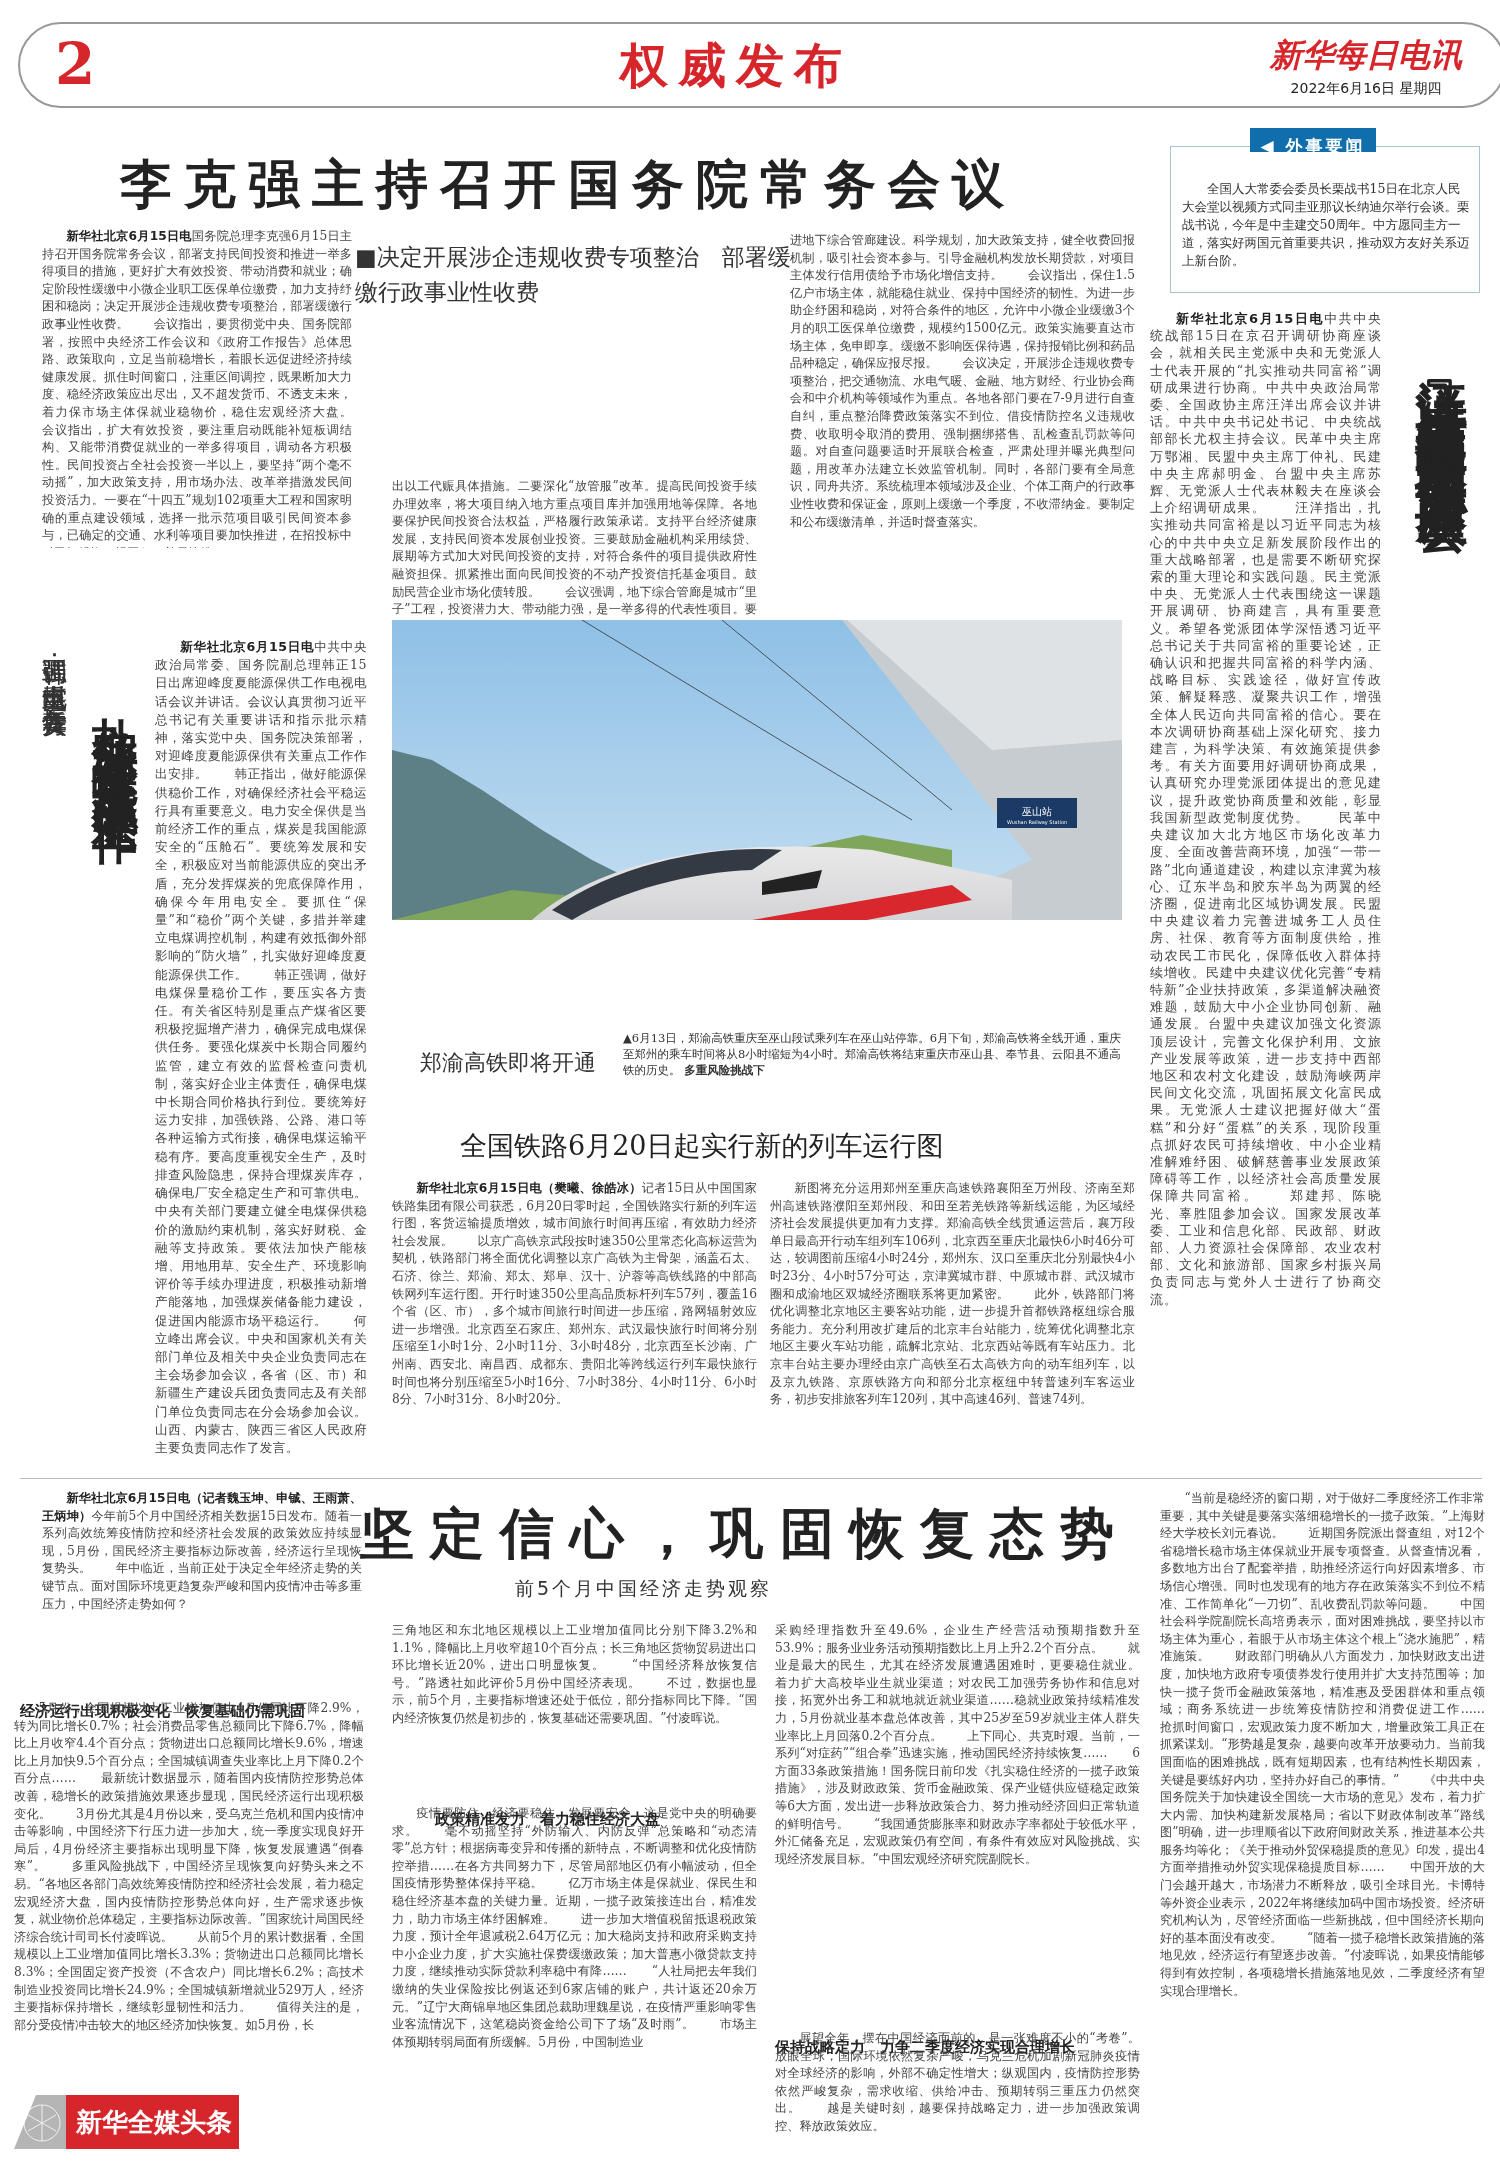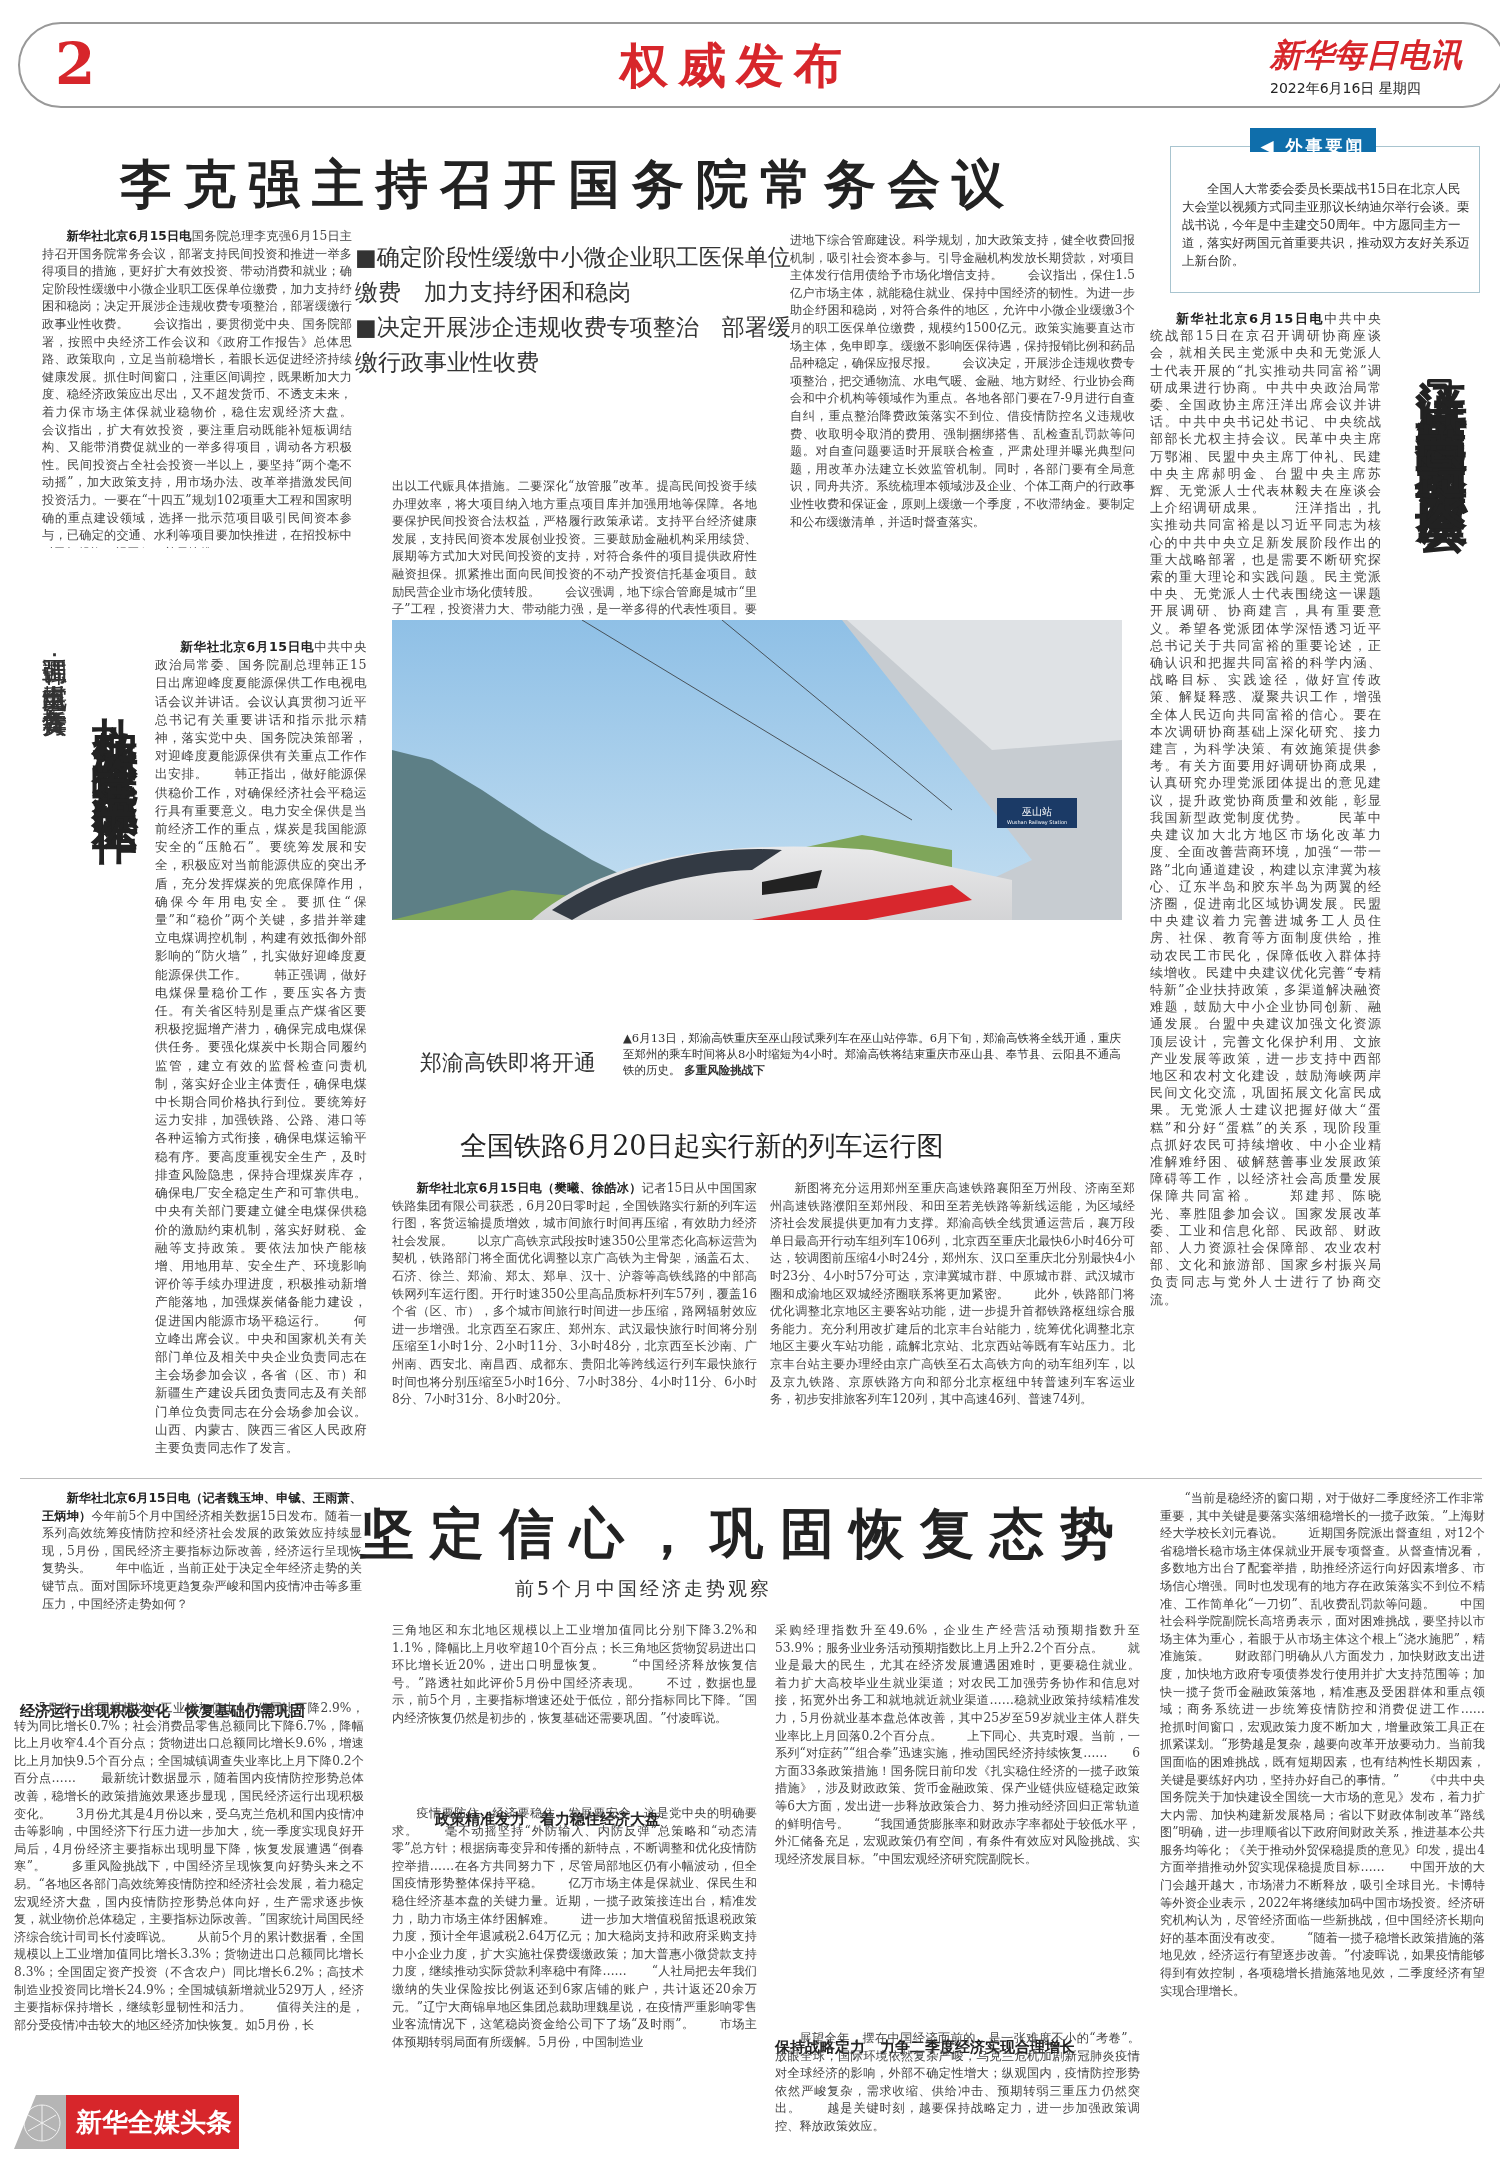--- a/index.html
+++ b/index.html
@@ -1,21 +1,21 @@
 <!DOCTYPE html>
 <html><head>
 <meta charset="utf-8">
 <style>
   * { box-sizing: border-box; margin: 0; padding: 0; }
   body { width: 1500px; height: 2169px; background: #fff; font-family: "DejaVu Serif", serif; color: #333; overflow: hidden; position: relative; }
   .abs { position: absolute; }
   .masthead { left: 18px; top: 22px; width: 1488px; height: 86px; border: 2px solid #999; border-radius: 55px; }
   .page-num { left: 55px; top: 30px; font-family: "DejaVu Serif", serif; font-size: 58px; font-weight: bold; color: #d7262b; }
   .section-title { left: 620px; top: 34px; font-size: 48px; font-weight: bold; color: #d7262b; letter-spacing: 10px; }
-  .brand { right: 38px; top: 34px; text-align: left; }
+  .brand { right: 38px; top: 34px; text-align: center; }
   .brand-name { font-size: 32px; color: #d7262b; font-weight: bold; font-style: italic; }
   .brand-date { font-family: "DejaVu Sans", sans-serif; font-size: 14px; color: #222; margin-top: 2px; }
   .col { font-size: 12.2px; line-height: 17.6px; color: #444; text-align: justify; }
   .col p { text-indent: 2em; }
   .dateline { font-family: "DejaVu Sans", sans-serif; font-weight: bold; color: #222; }
   .h1 { font-size: 50px; font-weight: bold; color: #222; letter-spacing: 8px; }
   .subheads { font-family: "DejaVu Sans", sans-serif; font-size: 23px; line-height: 35px; color: #333; }
   .vert { writing-mode: vertical-rl; font-weight: bold; color: #222; }
   .waishi-box { left: 1170px; top: 146px; width: 310px; height: 147px; border: 1px solid #a8c4cf; }
   .waishi-tag { left: 1250px; top: 128px; width: 126px; height: 24px; background: #0f6eab; color: #fff; font-family: "DejaVu Sans", sans-serif; font-size: 17px; font-weight: bold; text-align: center; line-height: 36px; letter-spacing: 3px; }
@@ -37,21 +37,20 @@
 <div class="abs page-num">2</div>
 <div class="abs section-title">权威发布</div>
 <div class="abs brand">
   <div class="brand-name">新华每日电讯</div>
   <div class="brand-date">2022年6月16日 星期四</div>
 </div>
 
 <div class="abs h1" style="left:120px; top:150px; font-size:52px; letter-spacing:12px;">李克强主持召开国务院常务会议</div>
 
 <div class="abs subheads" style="left:355px; top:240px; width:455px;">
-  <div>■确定阶段性缓缴中小微企业职工医保单位缴费　加力支持纾困和稳岗</div>
   <div>■决定开展涉企违规收费专项整治　部署缓缴行政事业性收费</div>
 </div>
 
 <div class="abs col" style="left:42px; top:228px; width:310px; height:320px; overflow:hidden;">
   <p><span class="dateline">新华社北京6月15日电</span><span>国务院总理李克强6月15日主持召开国务院常务会议，部署支持民间投资和推进一举多得项目的措施，更好扩大有效投资、带动消费和就业；确定阶段性缓缴中小微企业职工医保单位缴费，加力支持纾困和稳岗；决定开展涉企违规收费专项整治，部署缓缴行政事业性收费。　　会议指出，要贯彻党中央、国务院部署，按照中央经济工作会议和《政府工作报告》总体思路、政策取向，立足当前稳增长，着眼长远促进经济持续健康发展。抓住时间窗口，注重区间调控，既果断加大力度、稳经济政策应出尽出，又不超发货币、不透支未来，着力保市场主体保就业稳物价，稳住宏观经济大盘。　　会议指出，扩大有效投资，要注重启动既能补短板调结构、又能带消费促就业的一举多得项目，调动各方积极性。民间投资占全社会投资一半以上，要坚持“两个毫不动摇”，加大政策支持，用市场办法、改革举措激发民间投资活力。一要在“十四五”规划102项重大工程和国家明确的重点建设领域，选择一批示范项目吸引民间资本参与，已确定的交通、水利等项目要加快推进，在招投标中对民间投资一视同仁，并尽快推</span></p>
 </div>
 <div class="abs col" style="left:392px; top:478px; width:365px; height:140px; overflow:hidden;">
   <p style="text-indent:0">出以工代赈具体措施。二要深化“放管服”改革。提高民间投资手续办理效率，将大项目纳入地方重点项目库并加强用地等保障。各地要保护民间投资合法权益，严格履行政策承诺。支持平台经济健康发展，支持民间资本发展创业投资。三要鼓励金融机构采用续贷、展期等方式加大对民间投资的支持，对符合条件的项目提供政府性融资担保。抓紧推出面向民间投资的不动产投资信托基金项目。鼓励民营企业市场化债转股。　　会议强调，地下综合管廊是城市“里子”工程，投资潜力大、带动能力强，是一举多得的代表性项目。要结合已部署的城市老旧管网改造，推</p>
 </div>
 <div class="abs col" style="left:790px; top:232px; width:345px; height:386px; overflow:hidden;">

